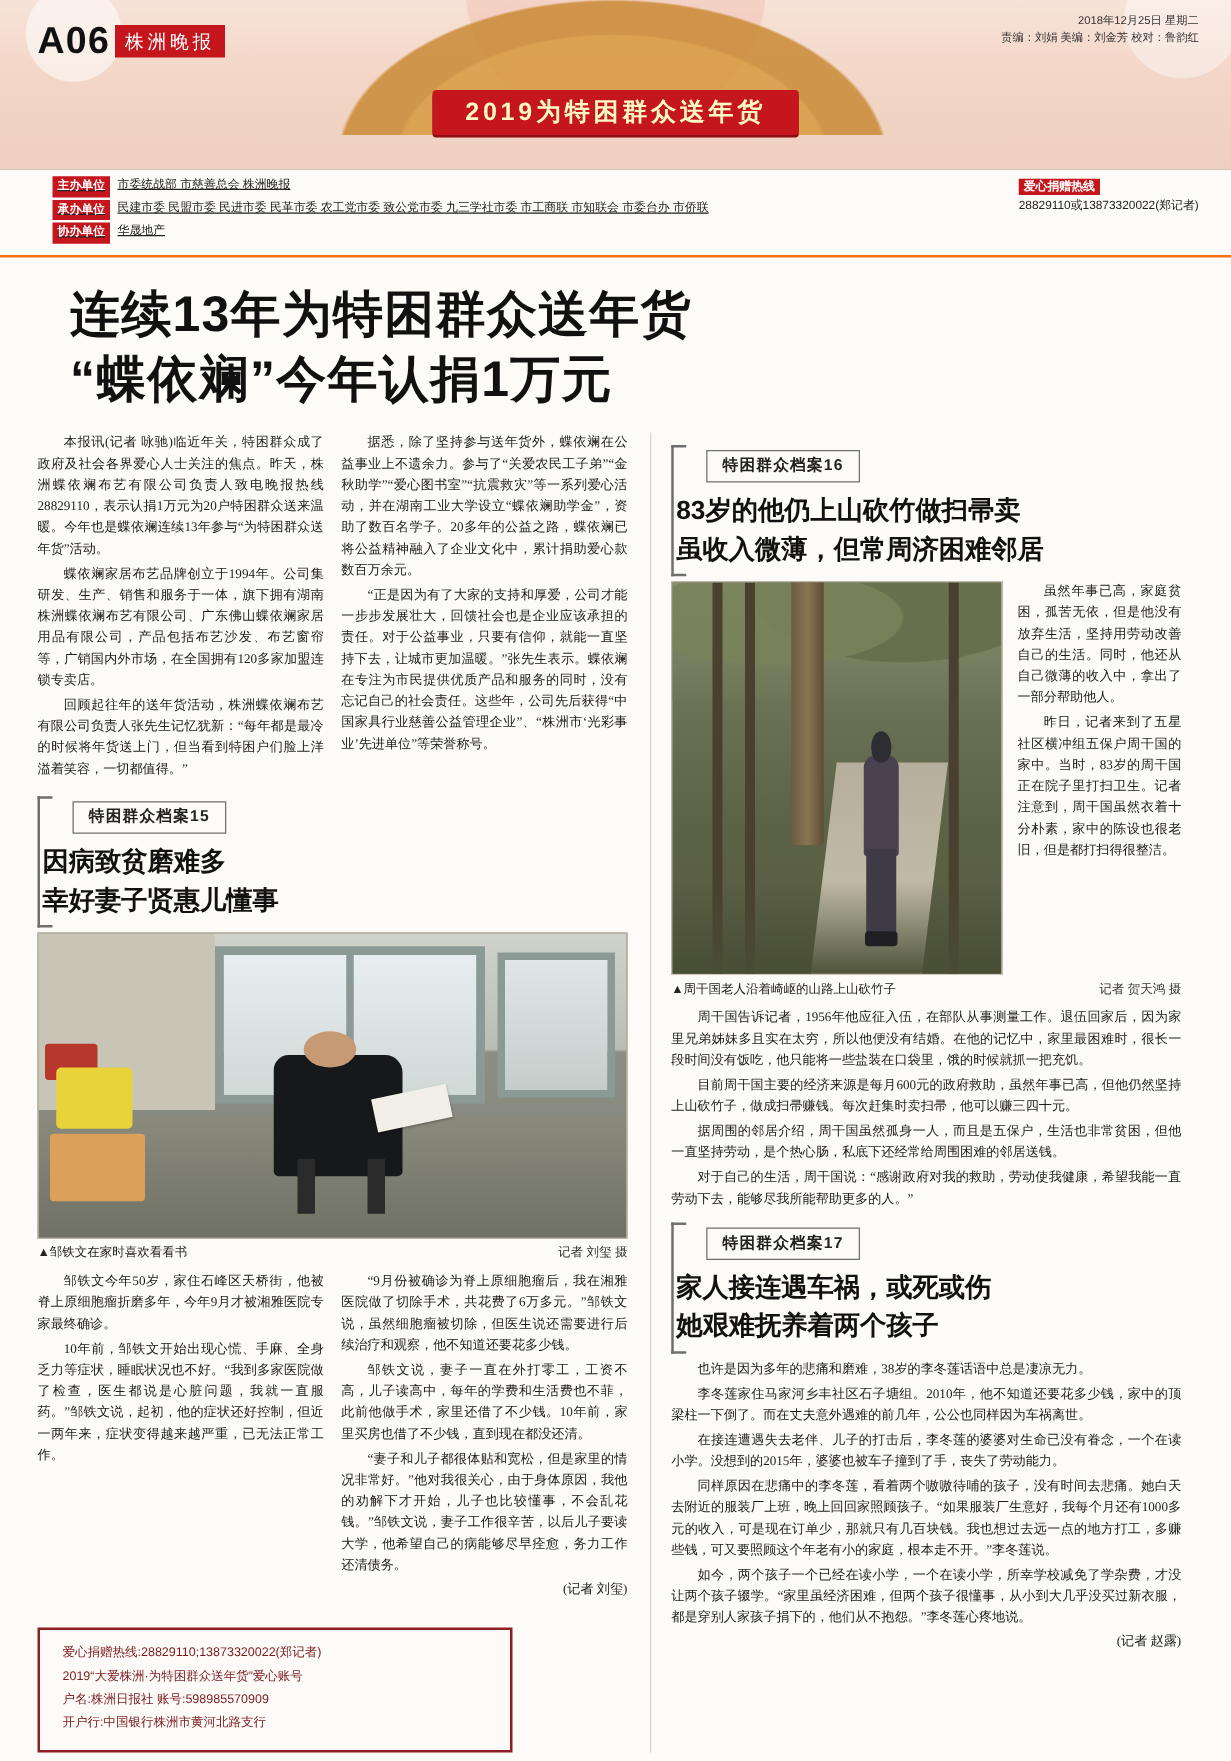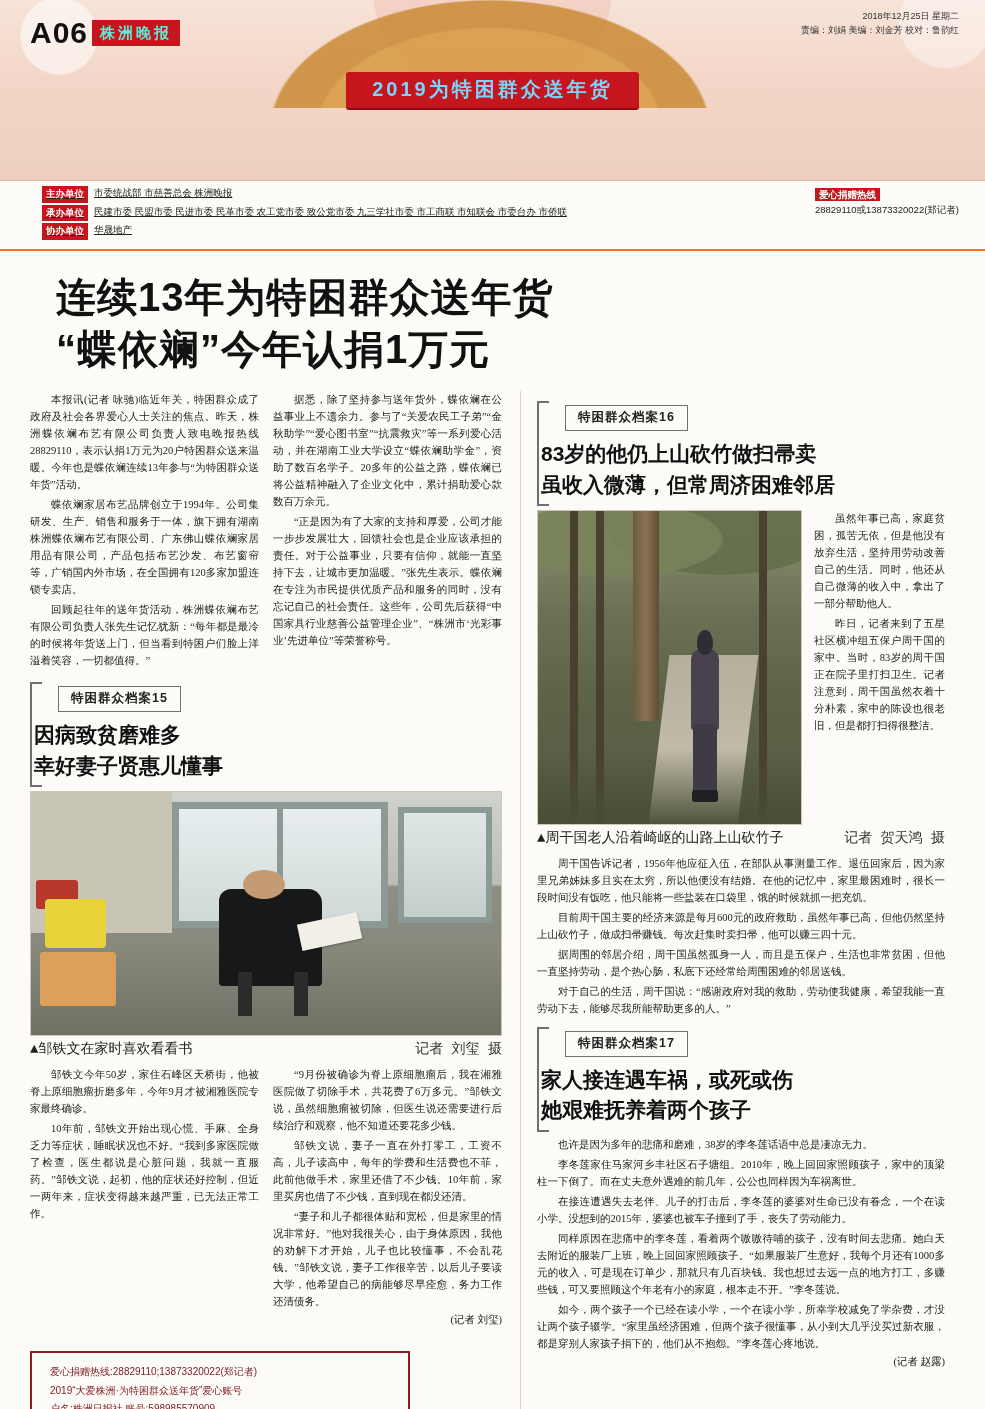--- a/index.html
+++ b/index.html
@@ -14,21 +14,21 @@
   }
   .page {
     position: relative;
     width: 985px; height: 1409px;
     background: #fdfbf7;
   }
 
   
   .masthead {
     position: relative;
-    height: 181px;
+    height: 136px;
     background: linear-gradient(180deg, #f7e3d8 0%, #f3d6c7 45%, #efd0bf 100%);
     border-bottom: 1px solid #d8c0b0;
     overflow: hidden;
   }
   .mh-pattern {
     position:absolute; inset:0;
     background:
       radial-gradient(circle at 6% 20%, rgba(255,255,255,.55) 0 38px, transparent 39px),
       radial-gradient(circle at 96% 12%, rgba(255,255,255,.4) 0 46px, transparent 47px),
       radial-gradient(circle at 50% -10%, rgba(216,60,40,.10) 0 120px, transparent 121px);
@@ -39,23 +39,23 @@
     background: radial-gradient(ellipse at 50% 120%, #e8b96f 0 30%, #d79a3f 31% 55%, #c98a35 56% 70%, transparent 71%);
     opacity:.85;
   }
   .page-num {
     position:absolute; left:30px; top:16px;
     font-family:"Liberation Sans", sans-serif;
     font-weight:bold; font-size:30px; letter-spacing:1px; color:#111;
   }
   .paper-logo {
     position:absolute; left:92px; top:20px;
-    background:#c4161c; color:#5eead4;
-    font-family:"Liberation Sans", sans-serif;
-    font-size:15px; font-weight:bold; letter-spacing:3px;
+    background:#c4161c; color:#ffffff;
+    font-family:"Liberation Sans", sans-serif;
+    font-size:15px; font-weight:normal; letter-spacing:3px;
     padding:4px 8px 3px;
   }
   .dateline {
     position:absolute; right:26px; top:10px;
     text-align:right; font-size:9px; line-height:1.5; color:#333;
     font-family:"Liberation Sans", sans-serif;
   }
   .mh-title {
     position:absolute; left:0; right:0; top:22px;
     text-align:center;
@@ -64,21 +64,21 @@
     font-family:"Liberation Sans", sans-serif;
     font-size:40px; font-weight:bold; letter-spacing:6px;
     color:#ffffff;
     text-shadow: 2px 2px 0 #b5121b, -1px -1px 0 #b5121b, 1px -1px 0 #b5121b, -1px 1px 0 #b5121b, 3px 3px 5px rgba(0,0,0,.25);
   }
   .mh-sub {
     position:absolute; left:0; right:0; top:72px; text-align:center;
   }
   .mh-sub .badge {
     display:inline-block;
-    background:#c4161c; color:#7dd3fc;
+    background:#c4161c; color:#fef9c3;
     font-family:"Liberation Sans", sans-serif;
     font-size:20px; font-weight:bold; letter-spacing:3px;
     padding:4px 26px 5px; border-radius:3px;
     box-shadow:0 2px 0 #8e0d12;
   }
 
   
   .credits {
     position:relative;
     padding:5px 26px 7px 42px;
@@ -157,23 +157,23 @@
   
   .photo {
     position:relative; width:100%;
     background:#5d6a5a; overflow:hidden;
     border:1px solid #cfc6b8;
   }
   .photo.p15 { height:245px; }
   .photo.p16 { height:315px; }
   .ph-caption {
     margin:4px 0 8px 0;
-    font-size:14px; color:#222;
+    font-size:10px; color:#222;
     display:flex; justify-content:space-between; align-items:center;
-    font-family:Liberation Mono, monospace;
+    font-family:Liberation Sans, sans-serif;
   }
   .ph-caption .by { color:#333; }
 
   
   .scene15 { position:absolute; inset:0;
     background: linear-gradient(180deg,#cfd3cb 0%, #b9bdb4 38%, #8d8f84 39%, #7e8175 100%); }
   .s15-win { position:absolute; left:30%; top:4%; width:46%; height:52%;
     background:linear-gradient(180deg,#e8eef0,#cfd9d6); border:7px solid #8c9a96; }
   .s15-win:after{content:"";position:absolute;left:50%;top:0;bottom:0;width:6px;background:#8c9a96;transform:translateX(-50%);}
   .s15-win2 { position:absolute; left:78%; top:6%; width:20%; height:48%;
@@ -381,20 +381,20 @@
       <div class="case-head">
         <span class="bracket"></span>
         <span class="case-tag">特困群众档案17</span>
         <div class="case-title">
           <span>家人接连遇车祸，或死或伤</span><br>
           <span>她艰难抚养着两个孩子</span>
         </div>
       </div>
 
       <p class="t">也许是因为多年的悲痛和磨难，38岁的李冬莲话语中总是凄凉无力。</p>
-      <p class="t">李冬莲家住马家河乡丰社区石子塘组。2010年，晚上回回家照顾孩子，家中的顶梁柱一下倒了。而在丈夫意外遇难的前几年，公公也同样因为车祸离世。</p>
+      <p class="t">李冬莲家住马家河乡丰社区石子塘组。2010年，他不知道还要花多少钱，家中的顶梁柱一下倒了。而在丈夫意外遇难的前几年，公公也同样因为车祸离世。</p>
       <p class="t">在接连遭遇失去老伴、儿子的打击后，李冬莲的婆婆对生命已没有眷念，一个在读小学。没想到的2015年，婆婆也被车子撞到了手，丧失了劳动能力。</p>
       <p class="t">同样原因在悲痛中的李冬莲，看着两个嗷嗷待哺的孩子，没有时间去悲痛。她白天去附近的服装厂上班，晚上回回家照顾孩子。“如果服装厂生意好，我每个月还有1000多元的收入，可是现在订单少，那就只有几百块钱。我也想过去远一点的地方打工，多赚些钱，可又要照顾这个年老有小的家庭，根本走不开。”李冬莲说。</p>
       <p class="t">如今，两个孩子一个已经在读小学，一个在读小学，所幸学校减免了学杂费，才没让两个孩子辍学。“家里虽经济困难，但两个孩子很懂事，从小到大几乎没买过新衣服，都是穿别人家孩子捐下的，他们从不抱怨。”李冬莲心疼地说。</p>
       <div class="byline">(记者 赵露)</div>
     </div>
   </div>
 </div>
 
 </body></html>

